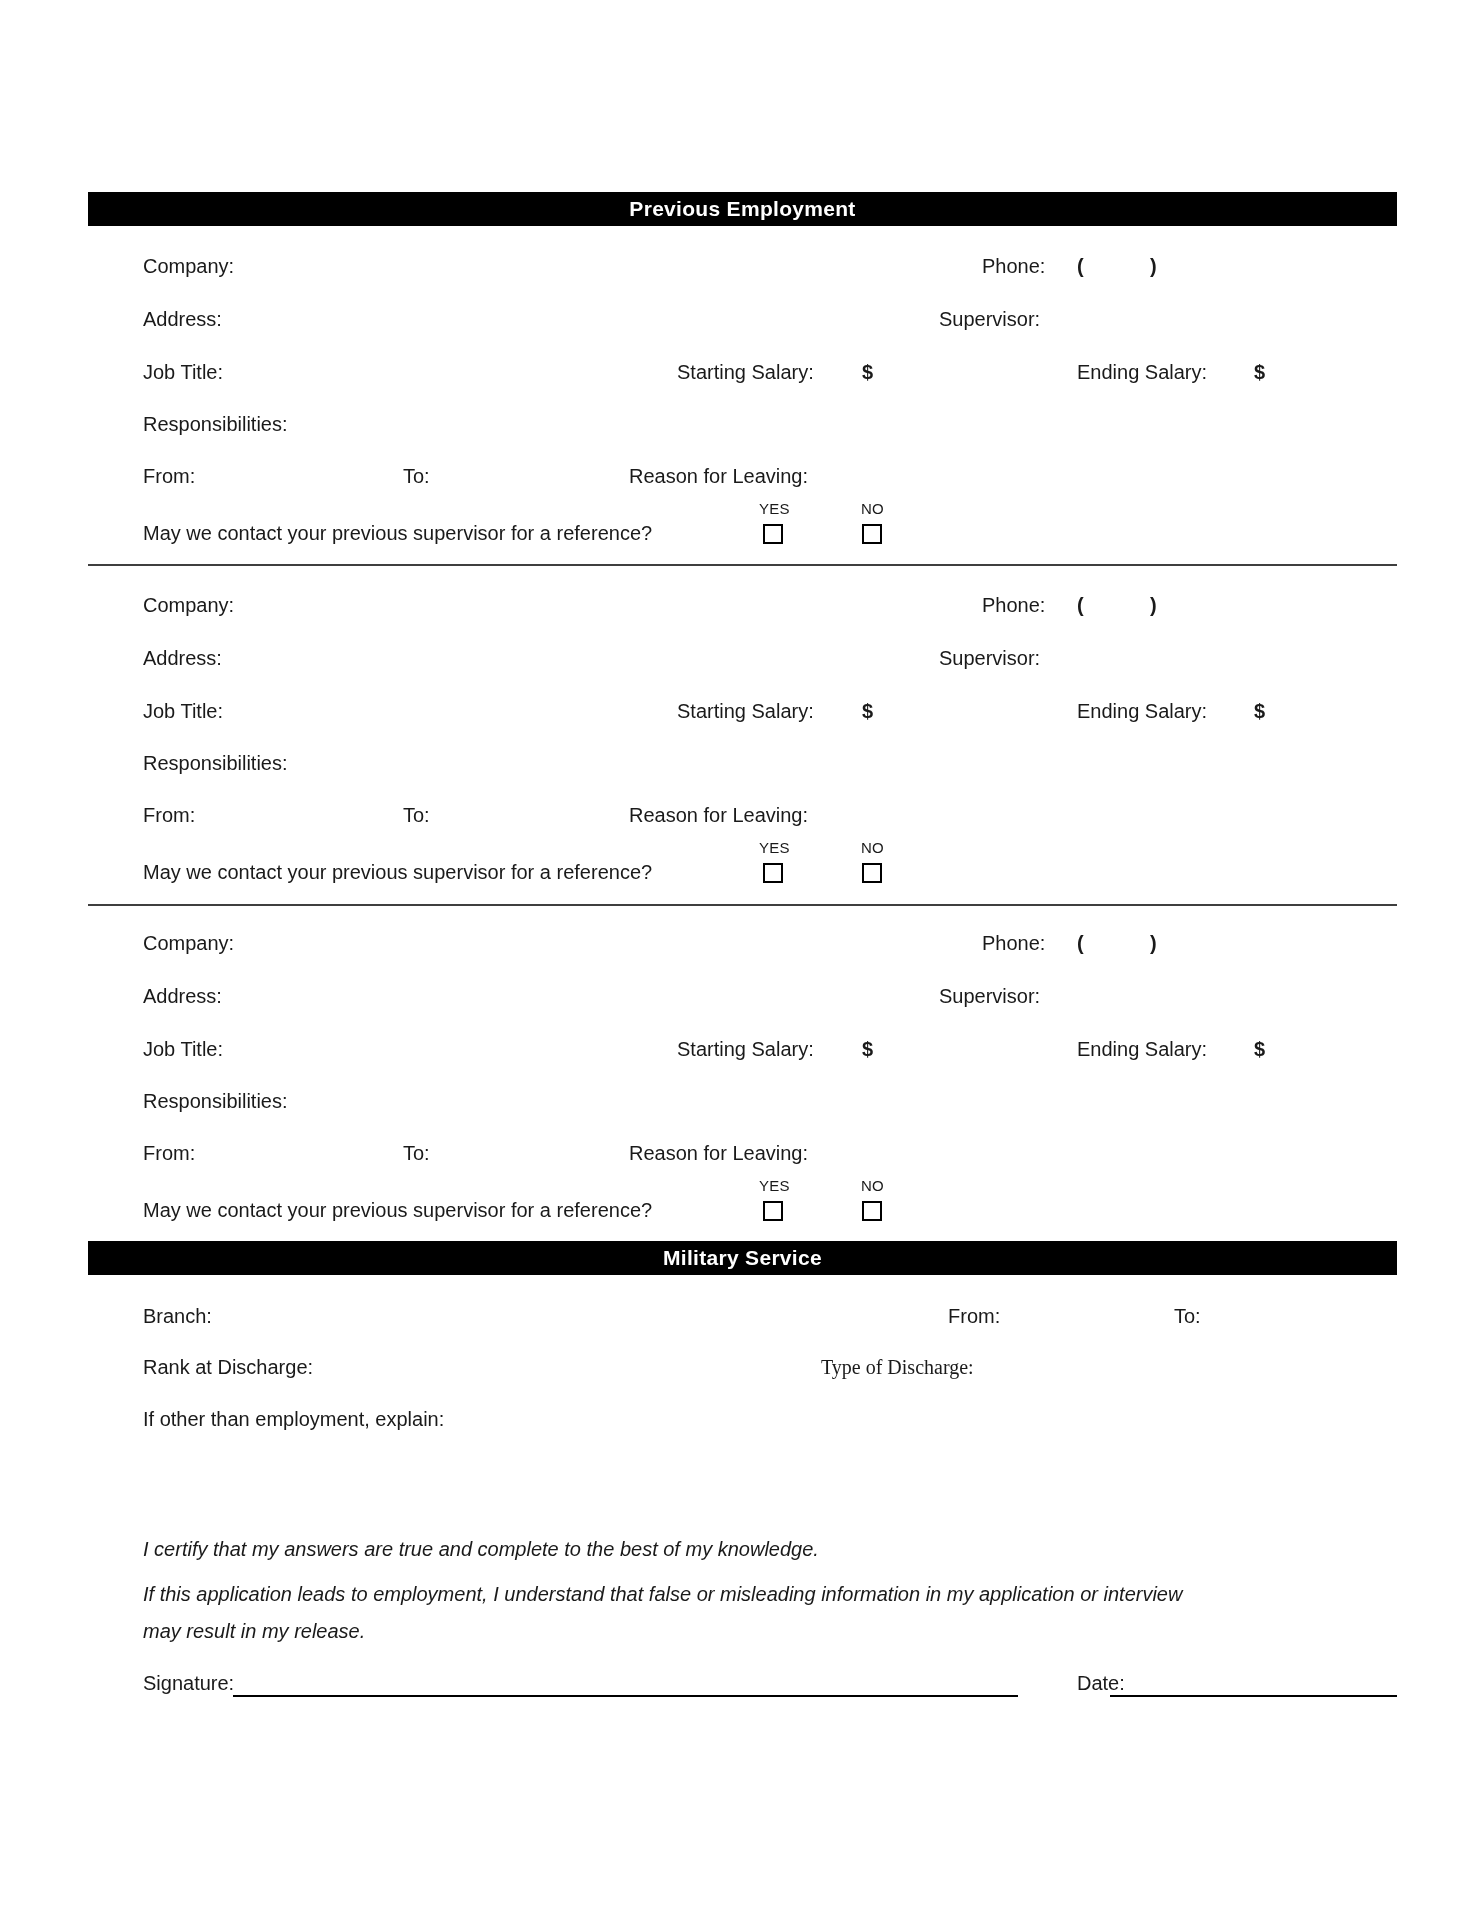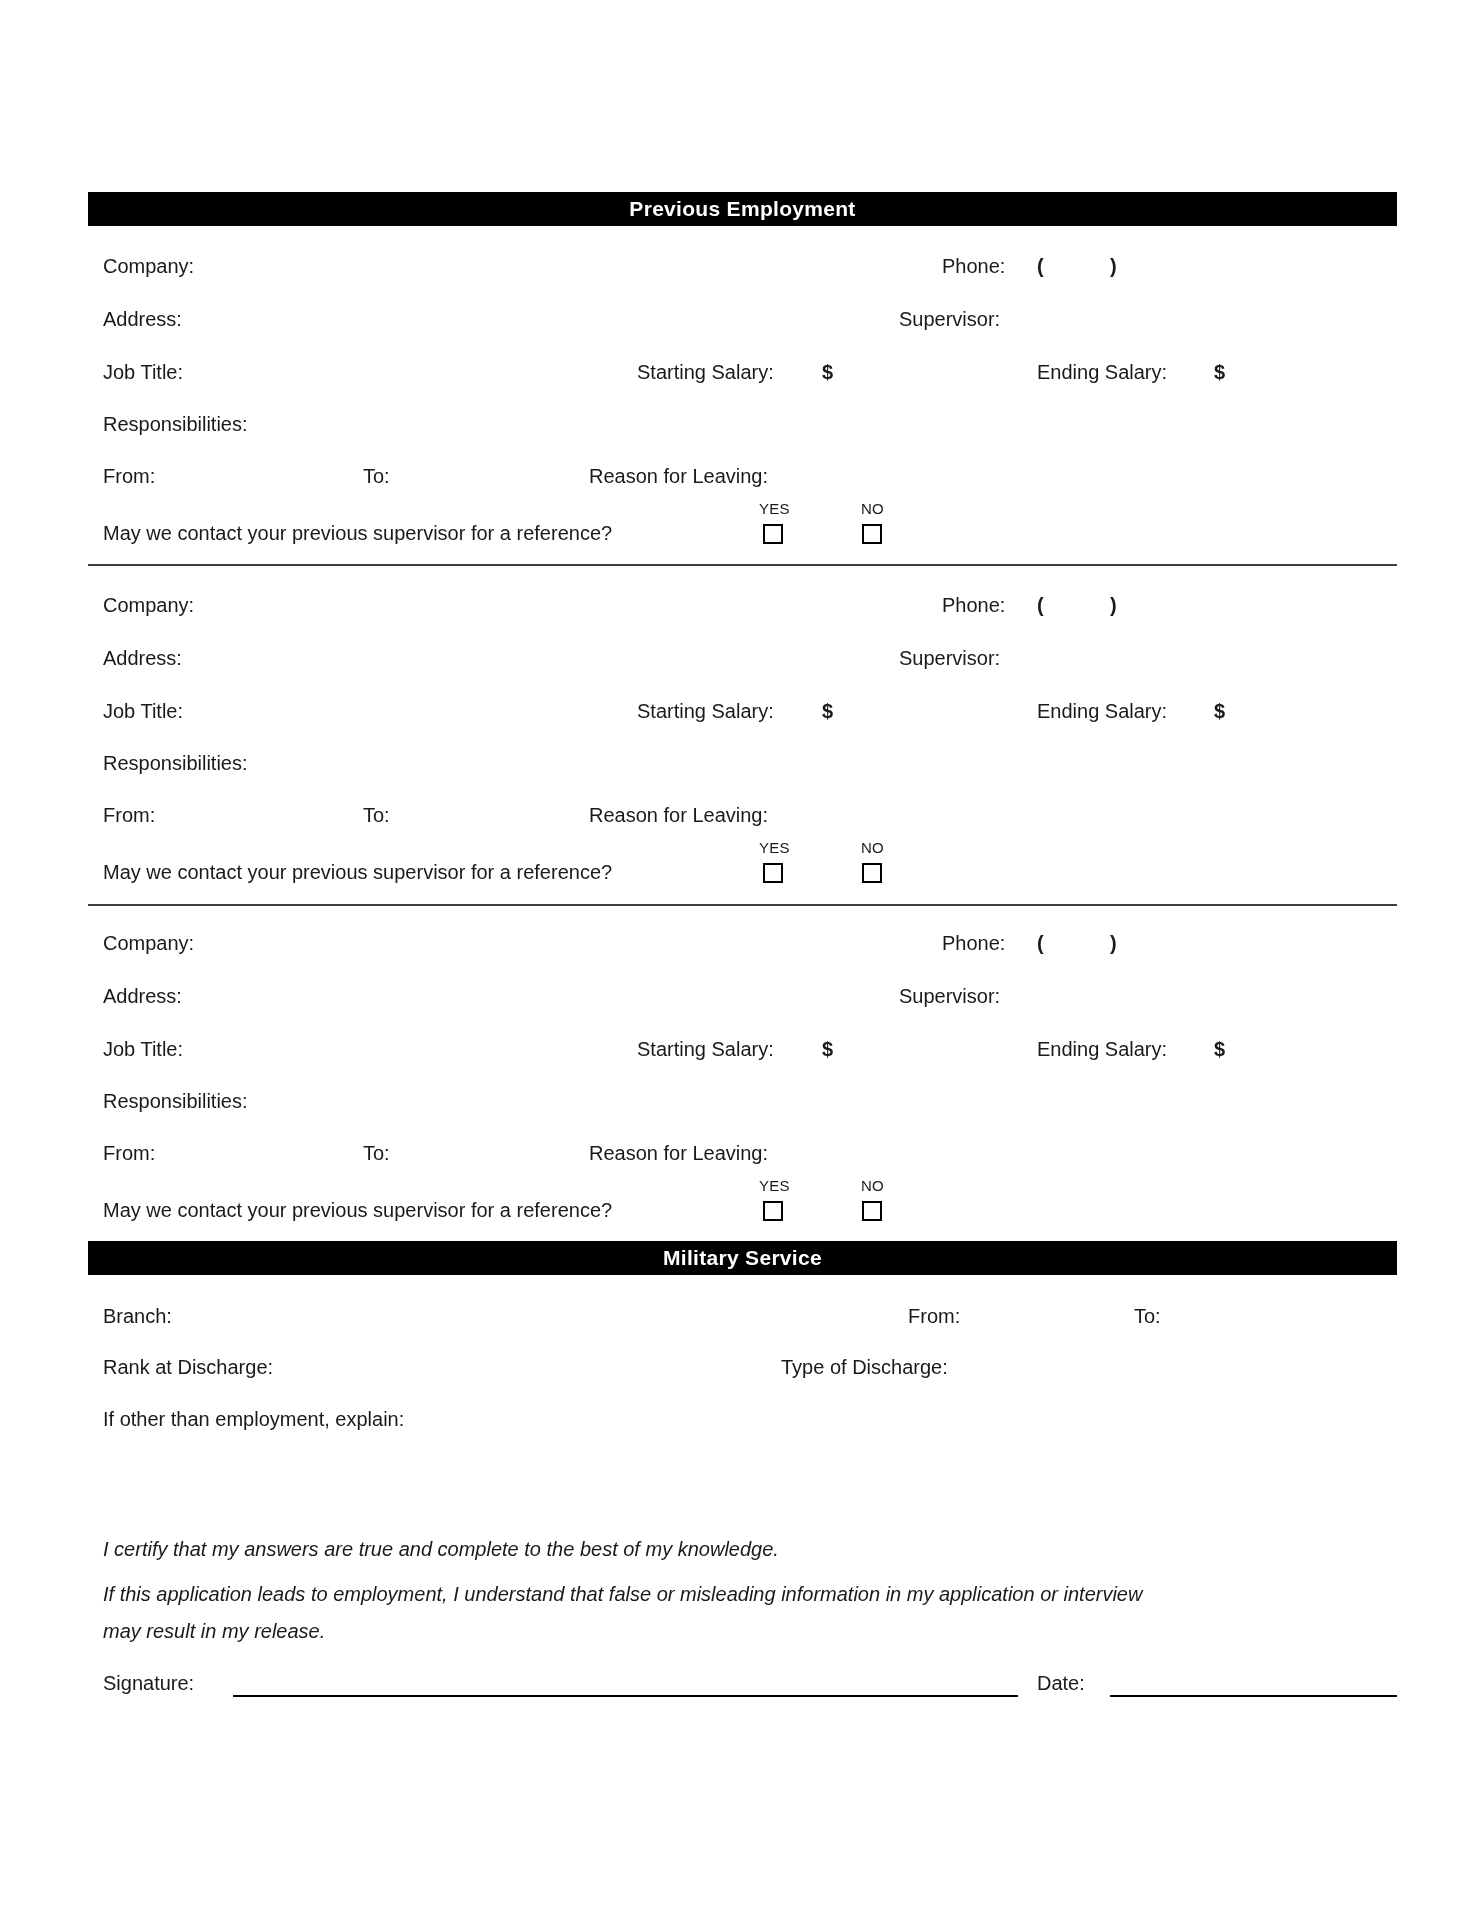--- a/index.html
+++ b/index.html
@@ -30,21 +30,21 @@
   .emp-block { position: absolute; left: 0; width: 100%; height: 300px; }
   .row {
     position: absolute;
     left: 0;
     width: 100%;
     height: 26px;
     font-size: 20px;
     line-height: 26px;
     white-space: nowrap;
   }
-  .lbl { position: absolute; white-space: nowrap; }
+  .lbl { position: absolute; white-space: nowrap; margin-left: 40px; }
   .bold { font-weight: bold; }
   .yn {
     position: absolute;
     font-size: 15px;
     line-height: 18px;
     letter-spacing: 0.2px;
   }
   .checkbox {
     position: absolute;
     width: 20px;
@@ -188,21 +188,21 @@
     <span>Military Service</span>
   </div>
 
   <div class="row" style="top:1303px;">
     <span class="lbl" style="left:103px;">Branch:</span>
     <span class="lbl" style="left:908px;">From:</span>
     <span class="lbl" style="left:1134px;">To:</span>
   </div>
   <div class="row" style="top:1354px;">
     <span class="lbl" style="left:103px;">Rank at Discharge:</span>
-    <span class="lbl" style="left:781px;">Type of Discharge:</span>
+    <span class="lbl" style="left:781px;font-family:Liberation Serif, serif;">Type of Discharge:</span>
   </div>
   <div class="row" style="top:1406px;">
     <span class="lbl" style="left:103px;">If other than employment, explain:</span>
   </div>
 
 
   <div class="row italic" style="top:1536px;">
     <span class="lbl" style="left:103px;">I certify that my answers are true and complete to the best of my knowledge.</span>
   </div>
   <div class="row italic" style="top:1581px;">

